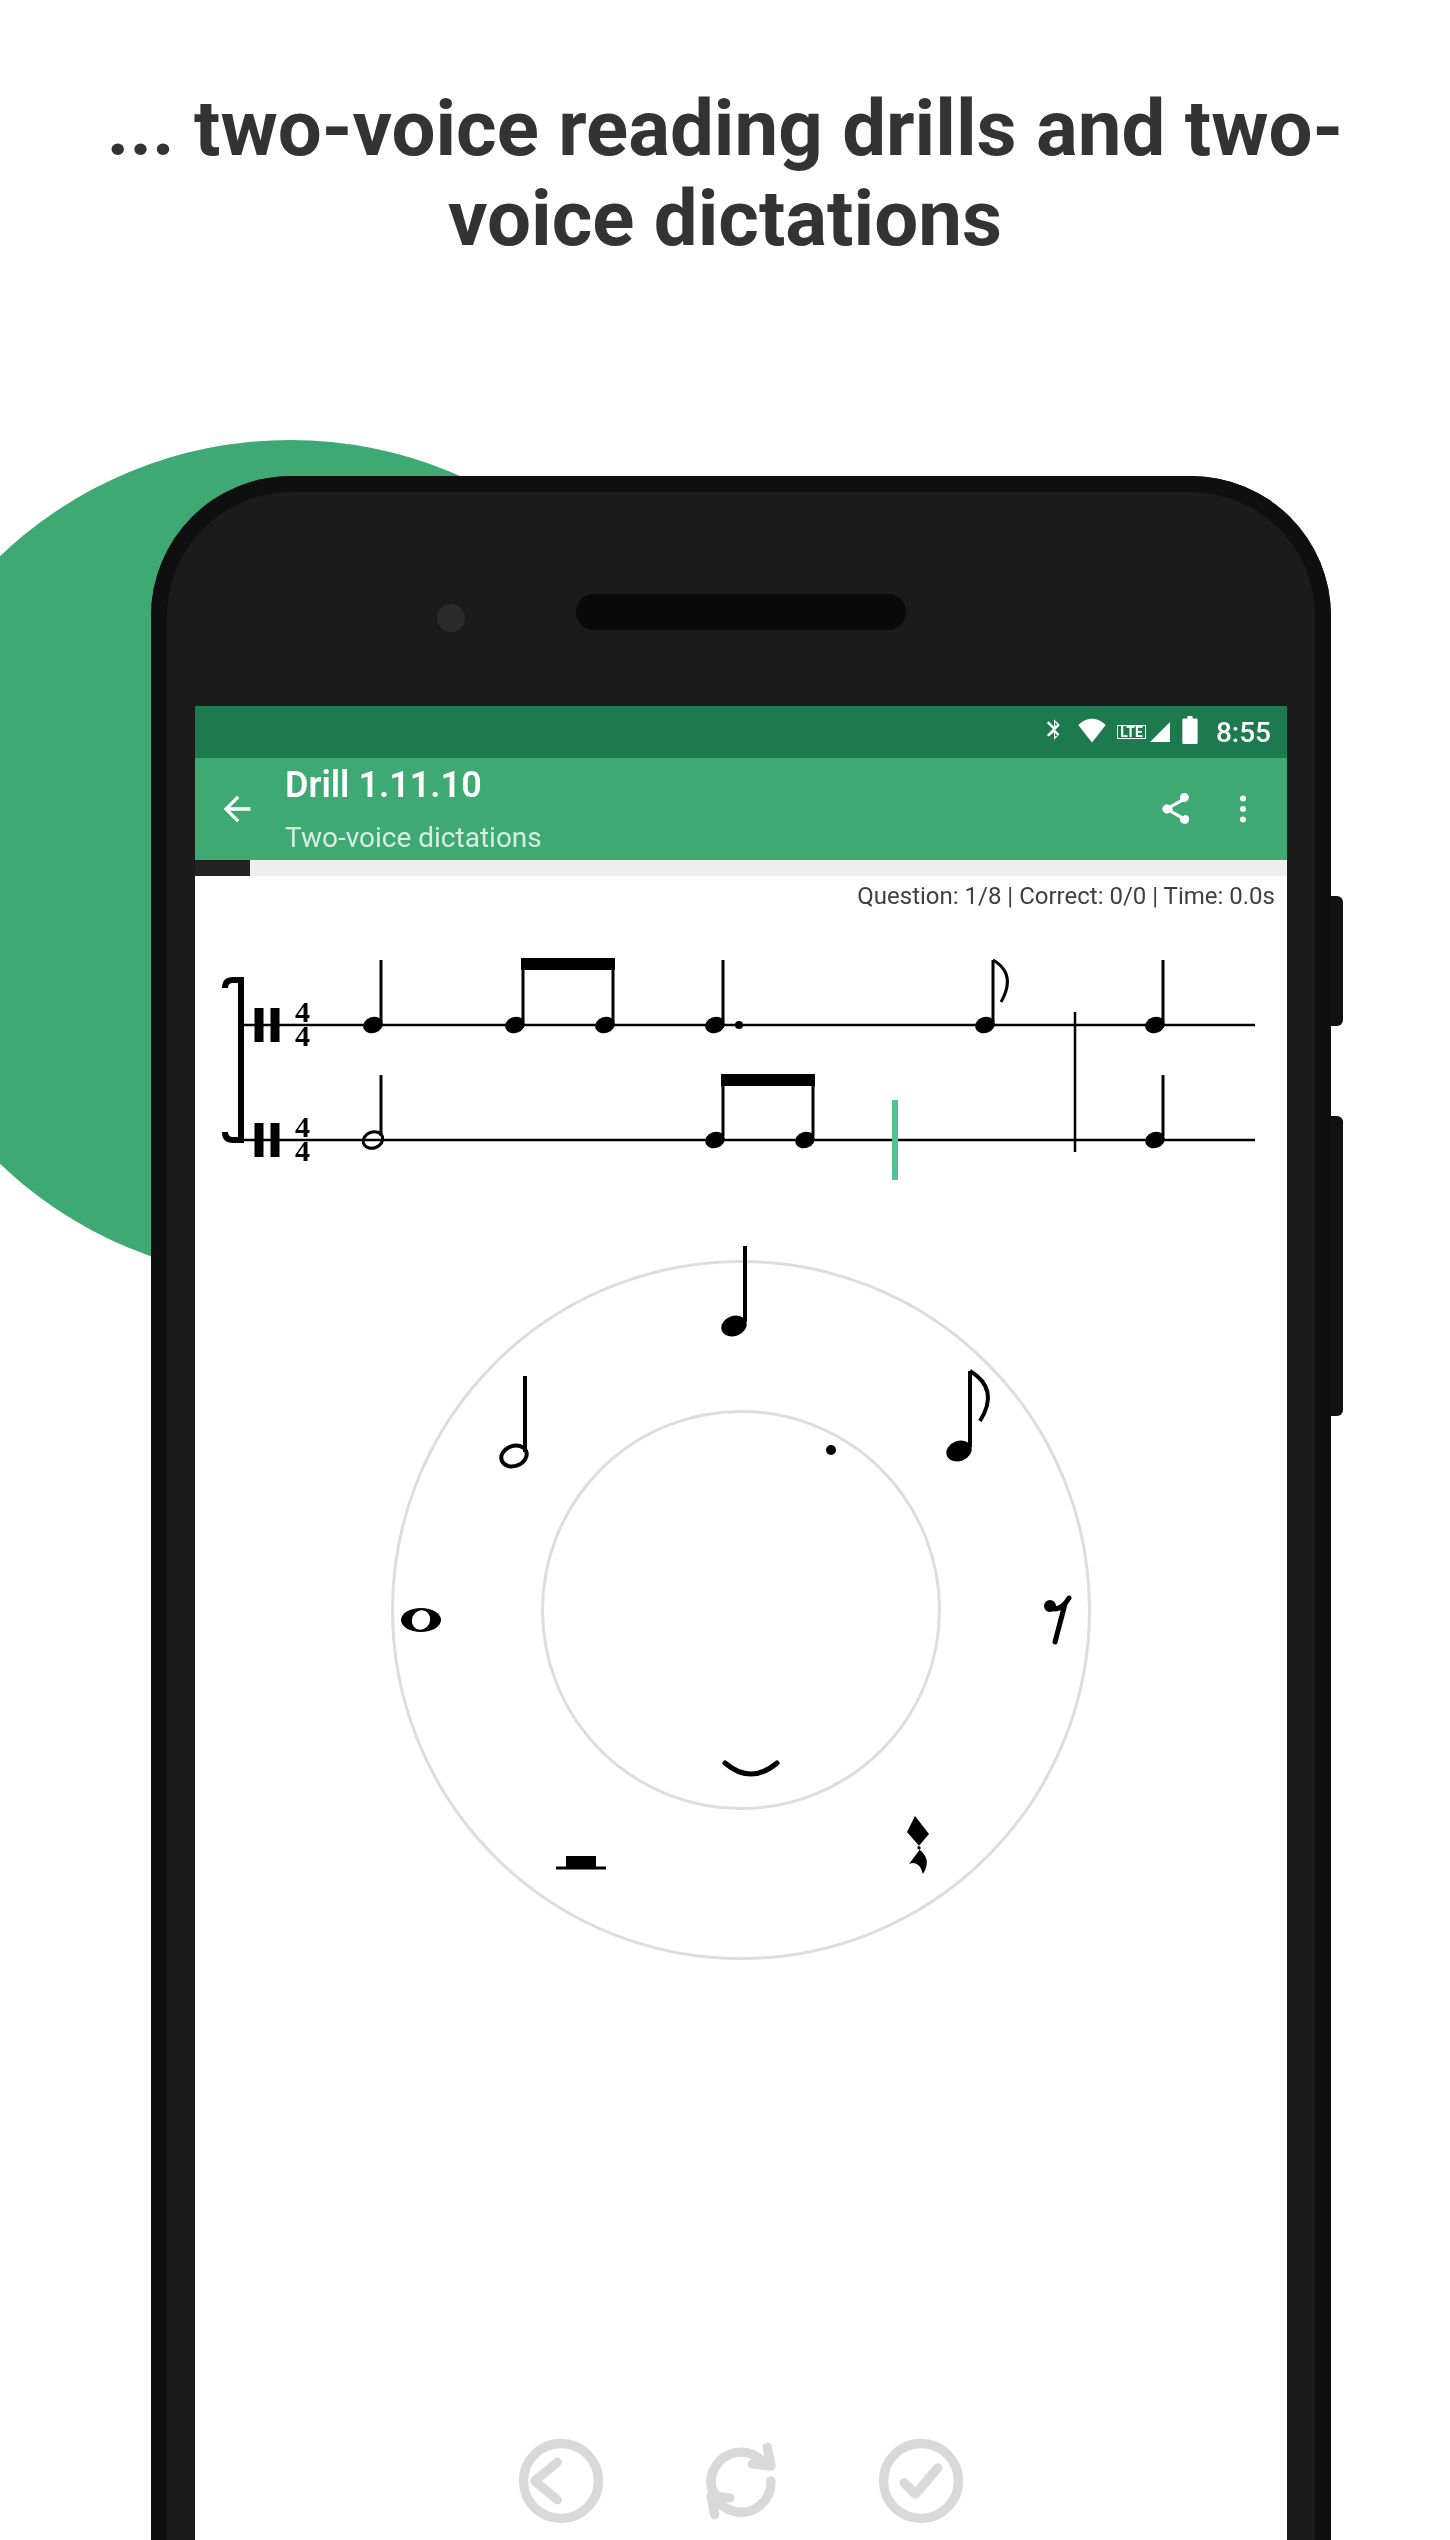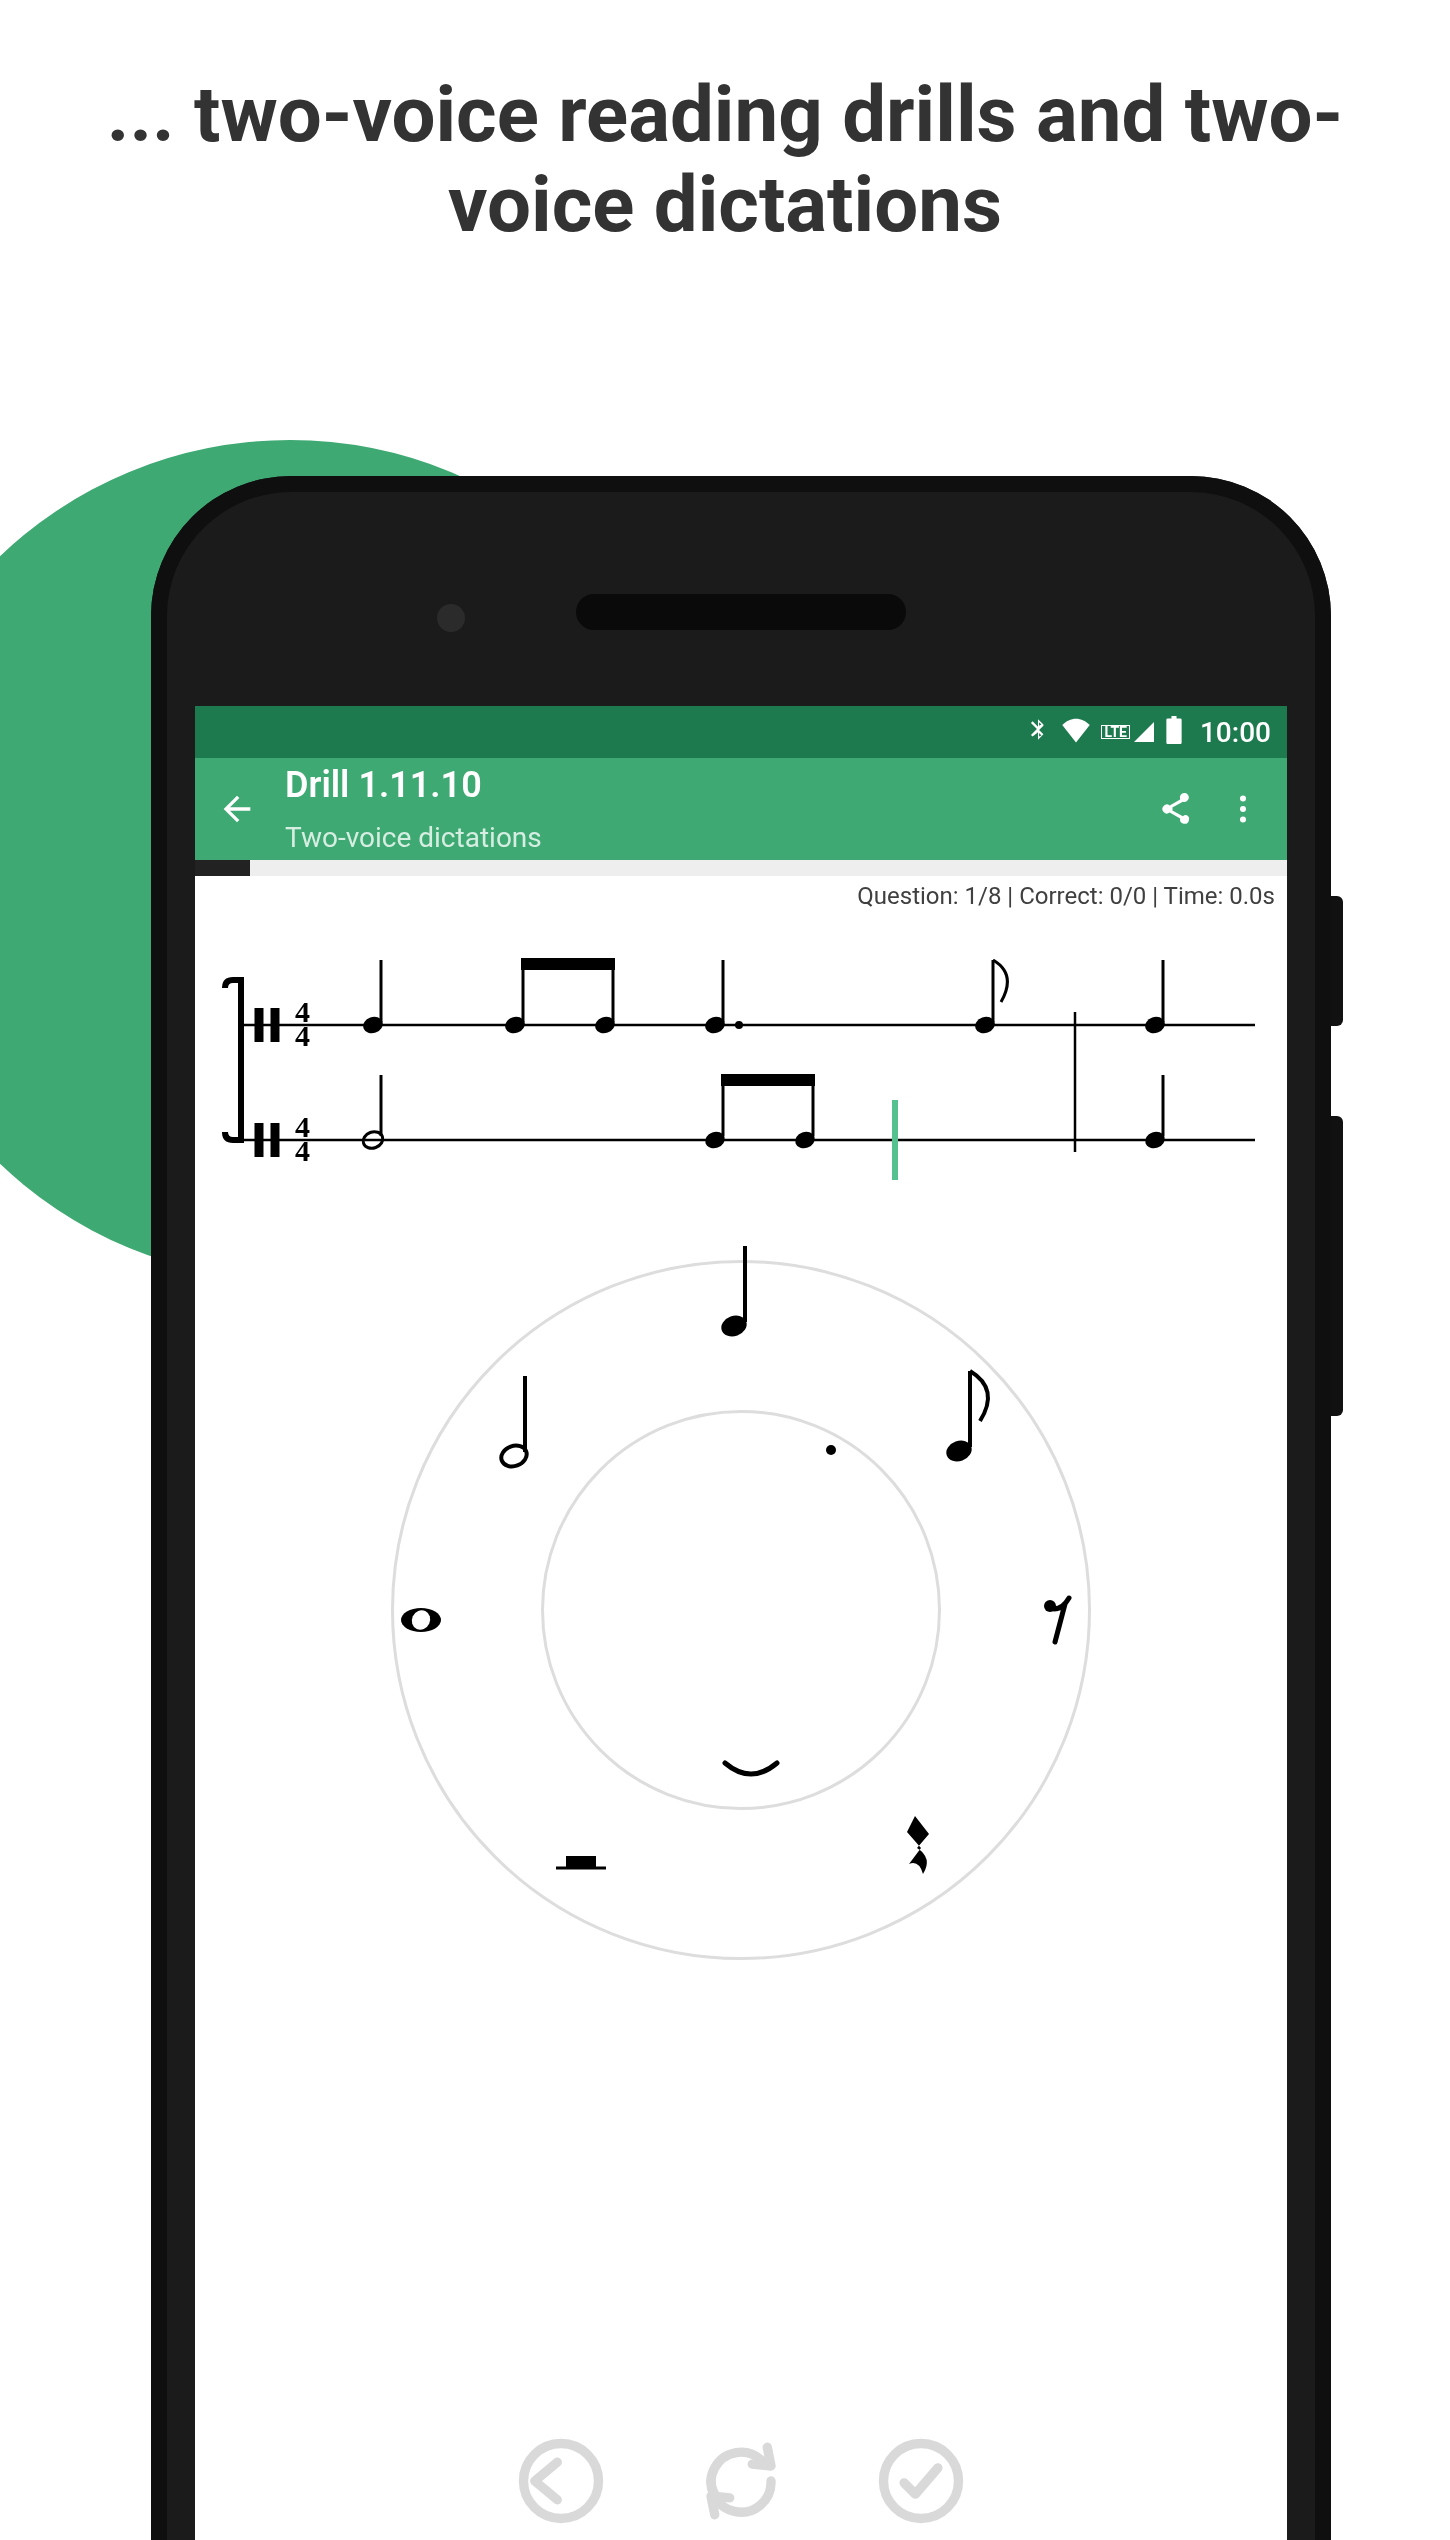--- a/index.html
+++ b/index.html
@@ -7,21 +7,21 @@
   width: 1450px;
   height: 2540px;
   background: #ffffff;
   font-family: -apple-system, BlinkMacSystemFont, "Roboto", "Helvetica Neue", Arial, sans-serif;
   position: relative;
   overflow: hidden;
 }
 
 .headline {
   position: absolute;
-  top: 70px;
+  top: 84px;
   left: 0;
   right: 0;
   text-align: center;
   font-size: 78px;
   font-weight: 700;
   color: #333;
   line-height: 1.15;
   padding: 0 40px;
 }
 
@@ -242,21 +242,21 @@
           <svg width="24" height="24" viewBox="0 0 24 24" fill="#fff">
               <path d="M2 22h20V2L2 22z"></path>
             </svg>
         </span>
         <span>
           <svg width="16" height="28" viewBox="0 0 12 22" fill="#fff">
               <path d="M4 0h4v2h3a1 1 0 011 1v18a1 1 0 01-1 1H1a1 1 0 01-1-1V3a1 1 0 011-1h3V0z"></path>
             </svg>
         </span>
       </div>
-      <div class="status-time">10:00</div>
+      <div class="status-time">8:55</div>
     </div>
 
     <div class="app-bar">
       <div class="app-bar-back">
         <svg width="40" height="40" viewBox="0 0 24 24" fill="#fff">
             <path d="M20 11H7.8l5.6-5.6L12 4l-8 8 8 8 1.4-1.4L7.8 13H20v-2z"></path>
           </svg>
       </div>
       <div class="app-bar-titles">
         <div class="app-bar-title">Drill 1.11.10</div>

